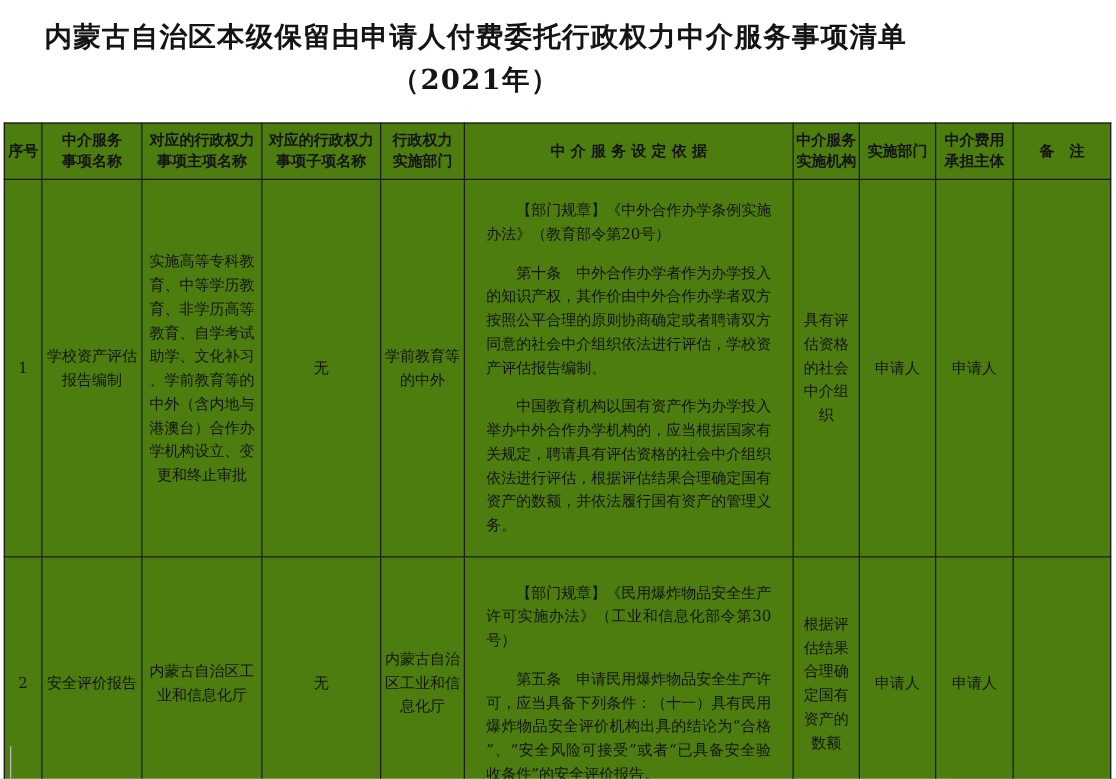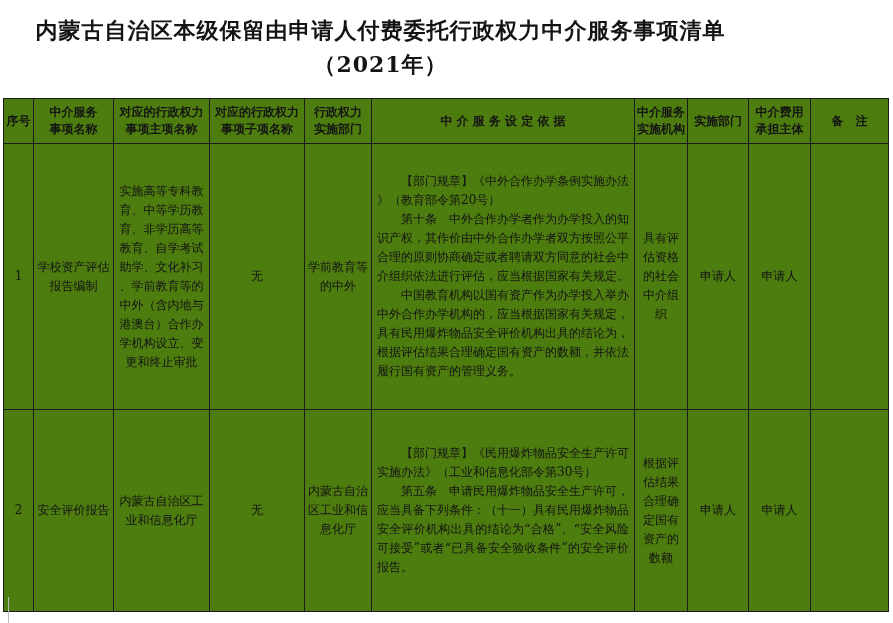--- a/index.html
+++ b/index.html
@@ -57,21 +57,21 @@
     font-size: 12px;
     line-height: 19px;
     vertical-align: middle;
     padding: 2px 3px;
     word-break: break-all;
     line-break: anywhere;
   }
   td.c-center { text-align: center; }
   td.c-left   { text-align: center; }
   td.c-basis  { text-align: justify; padding: 3px 5px; }
-  td.c-basis p { margin: 0; text-indent: 2em; }
+  td.c-basis p { margin: 12px; text-indent: 2em; }
 
   
   .scan-artifact {
     position: absolute;
     left: 8px; top: 597px;
     width: 1px; height: 26px;
     background: #b9b9b9;
   }
 </style>
 </head>
@@ -117,22 +117,22 @@
     </thead>
     <tbody>
       <tr style="height:266px">
         <td class="c-center">1</td>
         <td class="c-left">学校资产评估报告编制</td>
         <td class="c-left">实施高等专科教育、中等学历教育、非学历高等教育、自学考试助学、文化补习、学前教育等的中外（含内地与港澳台）合作办学机构设立、变更和终止审批</td>
         <td class="c-center">无</td>
         <td class="c-left">学前教育等的中外</td>
         <td class="c-basis">
           <p>【部门规章】《中外合作办学条例实施办法》（教育部令第20号）</p>
-          <p>第十条　中外合作办学者作为办学投入的知识产权，其作价由中外合作办学者双方按照公平合理的原则协商确定或者聘请双方同意的社会中介组织依法进行评估，应当根据国家有关规定。</p>
-          <p>中国教育机构以国有资产作为办学投入举办中外合作办学机构的，应当根据国家有关规定，具有民用爆炸物品安全评价机构出具的结论为，根据评估结果合理确定国有资产的数额，并依法履行国有资产的管理义务。</p>
+          <p>第十条　中外合作办学者作为办学投入的知识产权，其作价由中外合作办学者双方按照公平合理的原则协商确定或者聘请双方同意的社会中介组织依法进行评估，学校资产评估报告编制。</p>
+          <p>中国教育机构以国有资产作为办学投入举办中外合作办学机构的，应当根据国家有关规定，聘请具有评估资格的社会中介组织依法进行评估，根据评估结果合理确定国有资产的数额，并依法履行国有资产的管理义务。</p>
         </td>
         <td class="c-left">具有评估资格的社会中介组织</td>
         <td class="c-left">申请人</td>
         <td class="c-left">申请人</td>
         <td class="c-left"></td>
       </tr>
       <tr style="height:202px">
         <td class="c-center">2</td>
         <td class="c-left">安全评价报告</td>
         <td class="c-left">内蒙古自治区工业和信息化厅</td>

